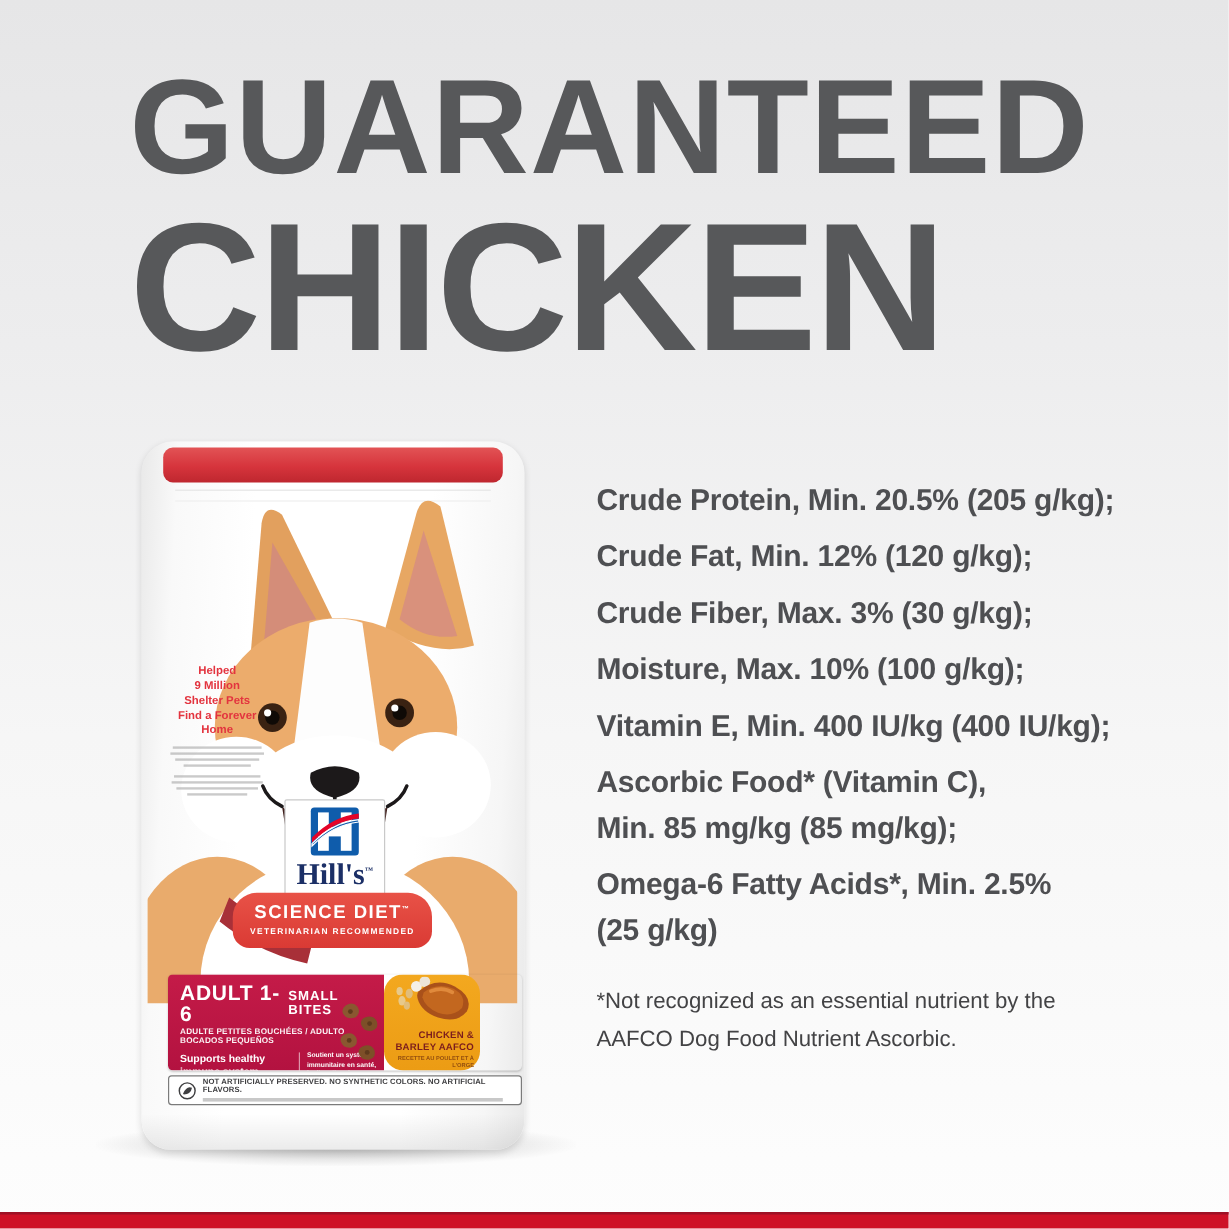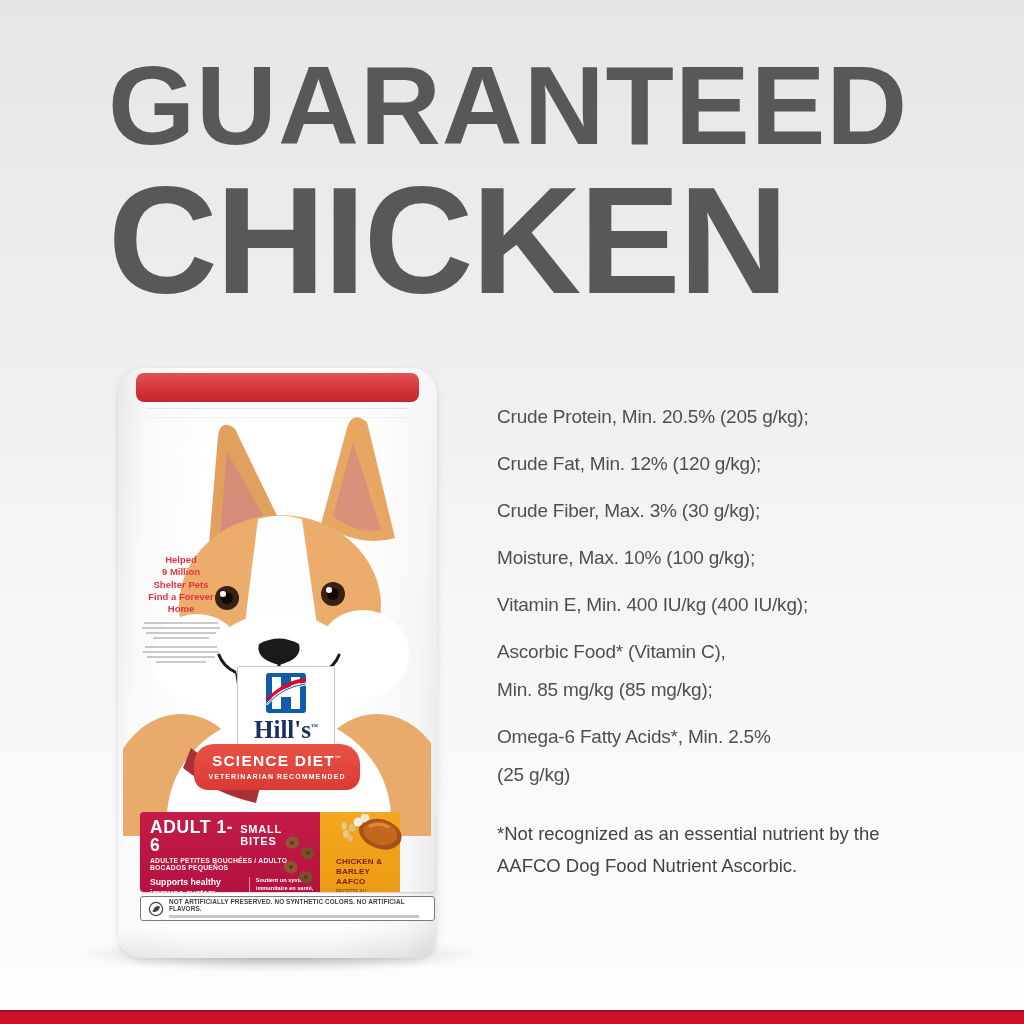--- a/index.html
+++ b/index.html
@@ -8,21 +8,21 @@
     font-family:"Liberation Sans",sans-serif;}
 
   
   .title{position:absolute;left:108px;top:48px;color:#57585a;font-weight:700;}
   .t1{font-size:112px;line-height:1.04;letter-spacing:1px;}
   .t2{font-size:152px;line-height:1.0;letter-spacing:-2px;margin-top:0px;}
 
   
   .analysis{position:absolute;left:497px;top:398px;width:440px;color:#4e4f52;}
   .ga-item{margin-bottom:9px;}
-  .ga-line{font-size:19px;line-height:38px;font-weight:400;letter-spacing:-0.2px;}
+  .ga-line{font-size:25px;line-height:38px;font-weight:700;letter-spacing:-0.2px;}
   .footnote{margin-top:24px;color:#434345;}
   .fn-line{font-size:18.5px;line-height:32px;font-weight:400;}
 
   
   .bag-shadow{position:absolute;left:80px;top:936px;width:400px;height:36px;
     background:radial-gradient(ellipse at center,rgba(50,50,50,.32) 0%,rgba(50,50,50,.10) 48%,rgba(0,0,0,0) 72%);}
   .bag{position:absolute;left:118px;top:368px;width:319px;height:590px;}
   .bag-body{position:absolute;inset:0;border-radius:26px 26px 24px 24px;
     background:linear-gradient(93deg,#e9e9e9 0%,#f9f9f9 9%,#ffffff 28%,#ffffff 70%,#f6f6f6 90%,#e9e9e9 100%);
     box-shadow:0 2px 6px rgba(0,0,0,.12);overflow:hidden;}
@@ -34,21 +34,21 @@
     border-top:1px solid #e5e5e5;border-bottom:1px solid #efefef;}
 
   .corgi{position:absolute;left:5px;top:38px;}
 
   .helped{position:absolute;left:14px;top:186px;width:98px;text-align:center;
     color:#e3343f;font-size:9.5px;font-weight:700;line-height:1.3;white-space:pre-line;}
   .helped-bars{position:absolute;left:24px;top:254px;width:78px;}
   .helped-bars .bar{height:2px;background:#9f9f9f;opacity:.55;margin:0 auto 3px auto;}
   .helped-bars .gap{height:4px;}
 
-  .logo-box{position:absolute;left:119px;top:298px;width:98px;height:86px;background:#fff;
+  .logo-box{position:absolute;left:119px;top:298px;width:84px;height:86px;background:#fff;
     border:1px solid #c9c9c9;border-radius:2px;display:flex;flex-direction:column;align-items:center;
     justify-content:flex-start;padding-top:5px;box-sizing:border-box;}
   .hills-word{font-family:"Liberation Serif",serif;font-weight:700;font-size:25px;color:#1b2f66;line-height:1;margin-top:3px;}
   .hills-word sup{font-size:7px;vertical-align:super;}
 
   .ribbon{position:absolute;left:76px;top:376px;width:166px;height:46px;
     background:linear-gradient(180deg,#e85247 0%,#da3a34 100%);
     border-radius:20px 20px 14px 14px;color:#fff;text-align:center;box-sizing:border-box;padding-top:9px;}
   .sd{font-size:15.5px;font-weight:700;letter-spacing:1.2px;line-height:1;}
   .sd sup{font-size:6px;}
@@ -62,21 +62,21 @@
   .adult{font-size:17.5px;font-weight:700;letter-spacing:.6px;line-height:1;}
   .small-bites{font-size:11px;font-weight:700;letter-spacing:.8px;}
   .intl{font-size:6.8px;font-weight:700;letter-spacing:.2px;margin-top:3px;color:rgba(255,255,255,.95);}
   .benefits-row{display:flex;margin-top:6px;gap:6px;align-items:flex-start;}
   .benefit-en{width:99px;font-size:8.7px;font-weight:700;line-height:1.32;}
   .vdiv{width:1px;align-self:stretch;background:rgba(255,255,255,.55);}
   .benefit-intl{width:62px;font-size:5.6px;font-weight:600;line-height:1.35;}
   .kibble{position:absolute;right:2px;bottom:4px;}
 
   .gold-panel{width:80px;background:linear-gradient(180deg,#f3a81f 0%,#ec9c14 100%);
-    box-sizing:border-box;padding:2px 16px;text-align:left;}
+    box-sizing:border-box;padding:2px 5px;text-align:right;border-radius:16px;}
   .flavor-title{font-size:8px;font-weight:700;color:#7c1d1d;line-height:1.25;letter-spacing:.2px;margin-top:1px;}
   .flavor-sub{font-size:4.8px;font-weight:700;color:#96510f;line-height:1.3;margin-top:2px;}
 
   .claims-strip{position:absolute;left:22px;top:528px;width:295px;height:25px;background:#fff;
     border:1px solid #7b7b7b;border-radius:3px;box-sizing:border-box;display:flex;align-items:center;
     gap:5px;padding:0 7px;}
   .claims-col{flex:1;}
   .claims-text{font-size:6.4px;font-weight:700;color:#3e3e40;letter-spacing:.1px;line-height:1;}
   .claims-bar{height:2.5px;background:#b0b0b0;opacity:.7;width:97%;margin-top:3px;}
 

